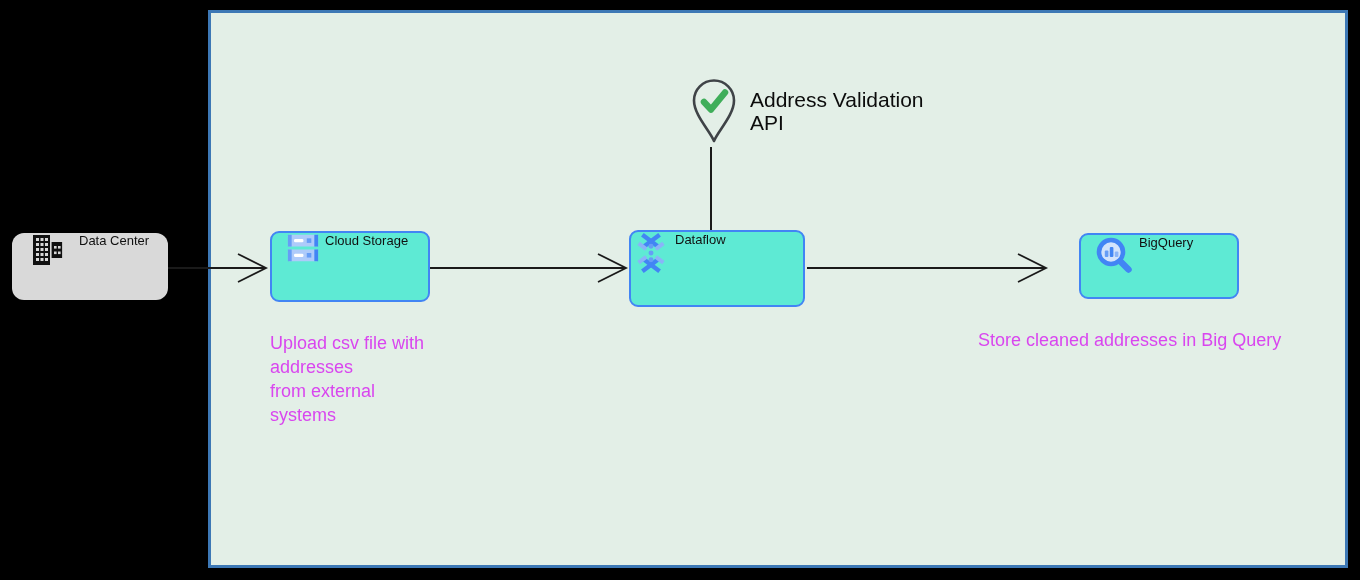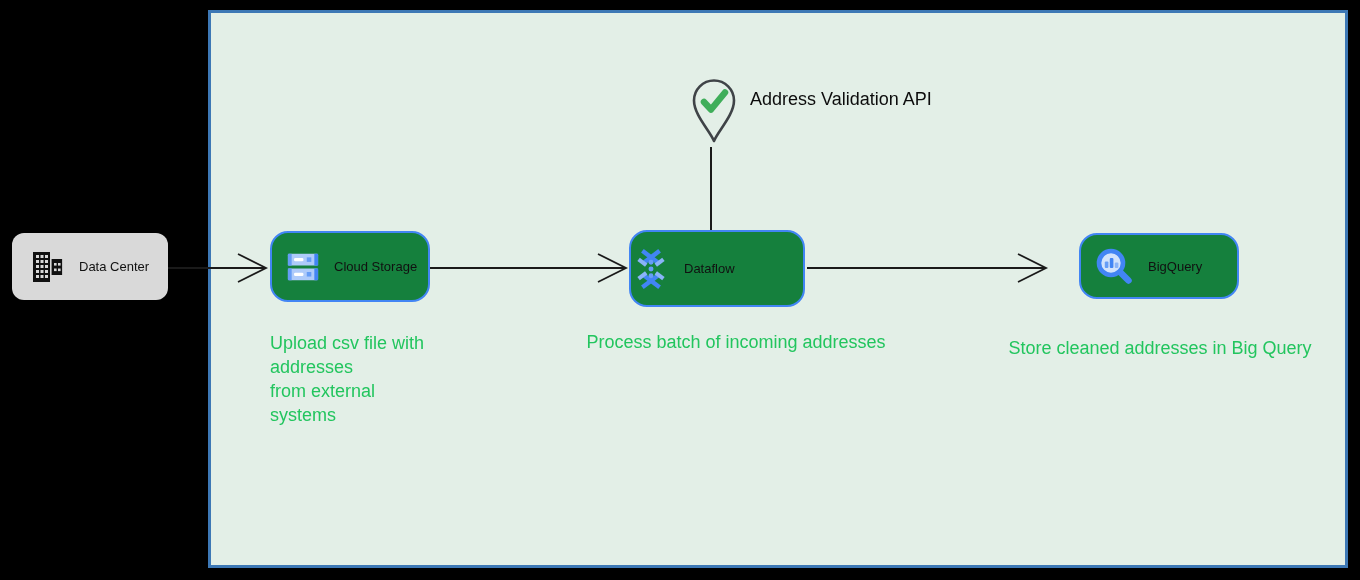--- a/index.html
+++ b/index.html
@@ -7,45 +7,45 @@
     width:1360px;height:580px;background:#000000;position:relative;
     font-family:"Liberation Sans", sans-serif;overflow:hidden;
   }
   .canvas{position:absolute;inset:0;}
   .panel{
     position:absolute;left:208px;top:10px;width:1134px;height:552px;
     background:#e3efe7;border:3px solid #3d78b5;
   }
   .edges{position:absolute;left:0;top:0;width:1360px;height:580px;pointer-events:none;}
   .node{
-    position:absolute;display:flex;align-items:center;box-sizing:border-box;
+    position:absolute;display:flex;align-items:flex-start;box-sizing:border-box;
   }
   .node .label{font-size:13px;color:#111111;white-space:nowrap;}
   .node-datacenter{
     left:12px;top:233px;width:156px;height:67px;background:#d9d9d9;
     border-radius:12px;padding-left:18px;gap:15px;
   }
   .gcp-node{
-    background:#15803d;border:2px solid #4285f4;border-radius:18px;gap:14px;
+    background:#5eead4;border:2px solid #4285f4;border-radius:9px;gap:5px;
   }
   .node-cloudstorage{left:270px;top:231px;width:160px;height:71px;padding-left:14px;}
   .node-dataflow{left:629px;top:230px;width:176px;height:77px;padding-left:1px;}
   .node-bigquery{left:1050px;top:233px;width:160px;height:66px;padding-left:13px;margin-left:29px;}
   .icon{display:inline-flex;flex:0 0 auto;}
   .pin{position:absolute;left:691px;top:78px;width:46px;height:66px;}
   .annotation-label{
     position:absolute;left:750px;top:88px;width:185px;
-    font-size:18px;line-height:23px;color:#0c0c0c;
+    font-size:21px;line-height:23px;color:#0c0c0c;
   }
   .caption{
-    position:absolute;font-size:18px;line-height:24px;color:#22c55e;
+    position:absolute;font-size:18px;line-height:24px;color:#d946ef;
   }
   .caption-cloudstorage{left:270px;top:331px;width:230px;white-space:pre-line;text-align:left;}
   .caption-dataflow{left:556px;top:330px;width:360px;text-align:center;}
-  .caption-bigquery{left:978px;top:336px;width:364px;text-align:center;}
+  .caption-bigquery{left:978px;top:328px;width:364px;text-align:left;}
 </style>
 </head>
 <body>
 
 <div class="canvas">
 
   <div class="panel"></div>
 
   <svg class="edges" viewBox="0 0 1360 580">
     <g stroke="#1a1a1a" stroke-width="1.8" fill="none">
@@ -166,16 +166,15 @@
       <path d="M23,63 C19,53 3,37 3,22.5 A20,20 0 1 1 43,22.5 C43,37 27,53 23,63 Z" fill="none" stroke="#3f4347" stroke-width="2.6" stroke-linejoin="round"></path>
       <path d="M13,24 L20,31.5 L34,14.5" fill="none" stroke="#3fae5a" stroke-width="6.5" stroke-linecap="round" stroke-linejoin="round"></path>
     </svg>
   </div>
   <div class="annotation-label">Address Validation API</div>
 
   <div class="caption caption-cloudstorage">Upload csv file with
 addresses
 from external
 systems</div>
-  <div class="caption caption-dataflow">Process batch of incoming addresses</div>
   <div class="caption caption-bigquery">Store cleaned addresses in Big Query</div>
 
 </div>
 
 </body></html>

